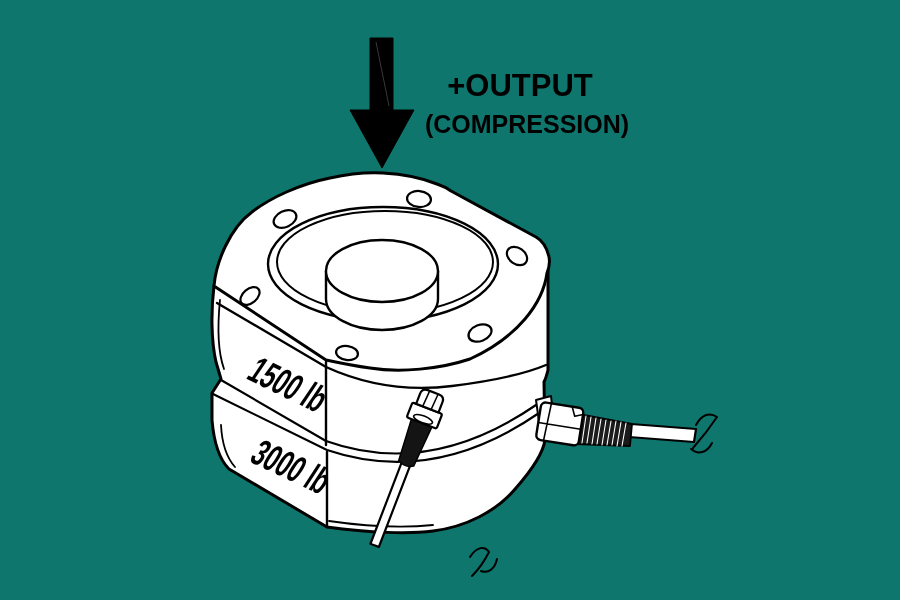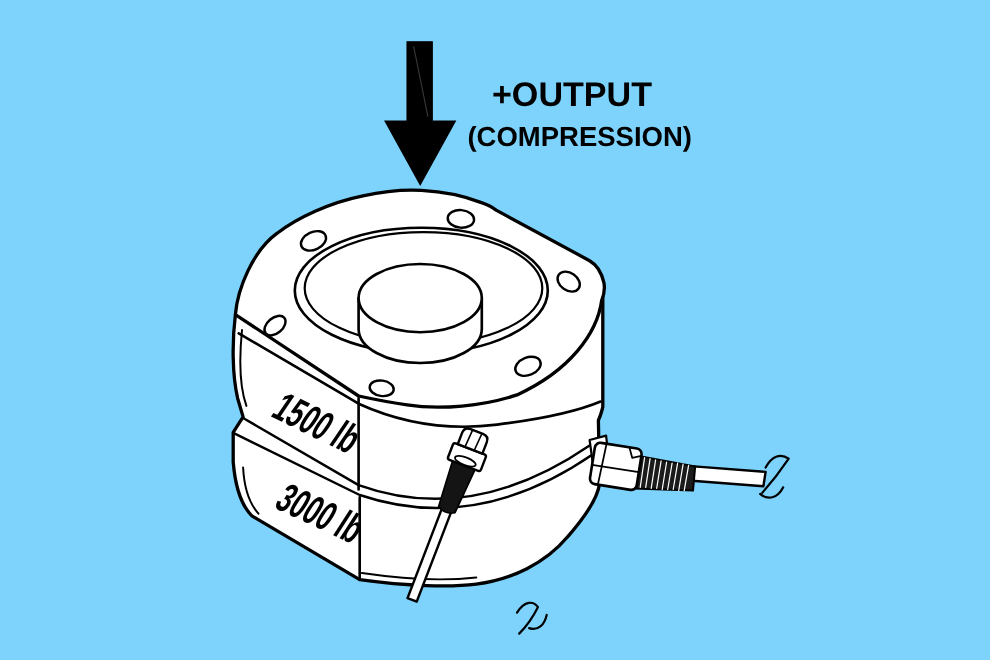--- a/index.html
+++ b/index.html
@@ -1,17 +1,17 @@
 <!DOCTYPE html>
 <html><head>
 <meta charset="utf-8">
 <style>
   html,body{margin:0;padding:0;background:#e8e8e8;}
   .stage{
-    width:900px;height:600px;margin:0 auto;background:#7dd3fc;
+    width:900px;height:600px;margin:0 auto;background:#0f766e;
     position:relative;overflow:hidden;
     font-family:"Liberation Sans", sans-serif;
   }
   svg{display:block;}
   text{font-family:"Liberation Sans", sans-serif;}
 </style>
 </head>
 <body>
 
 <div class="stage">

